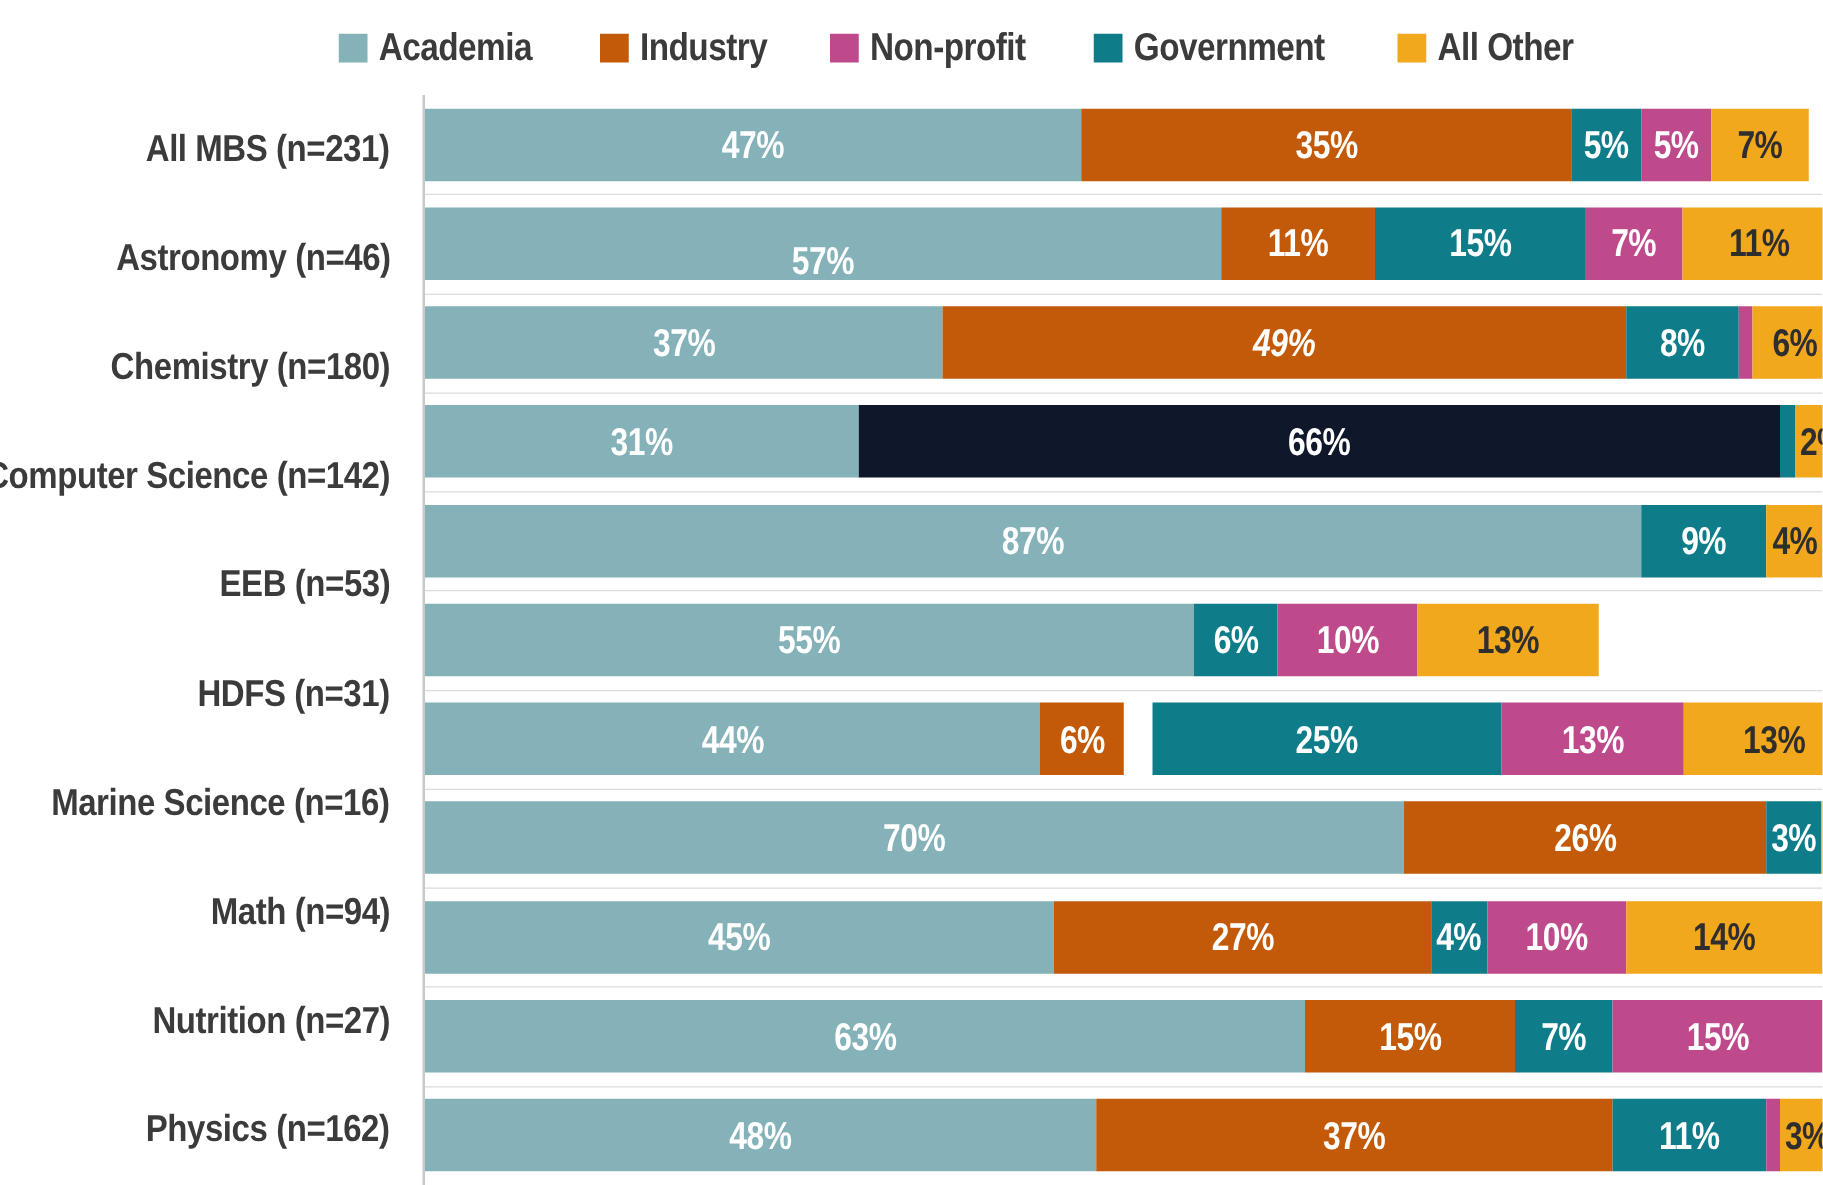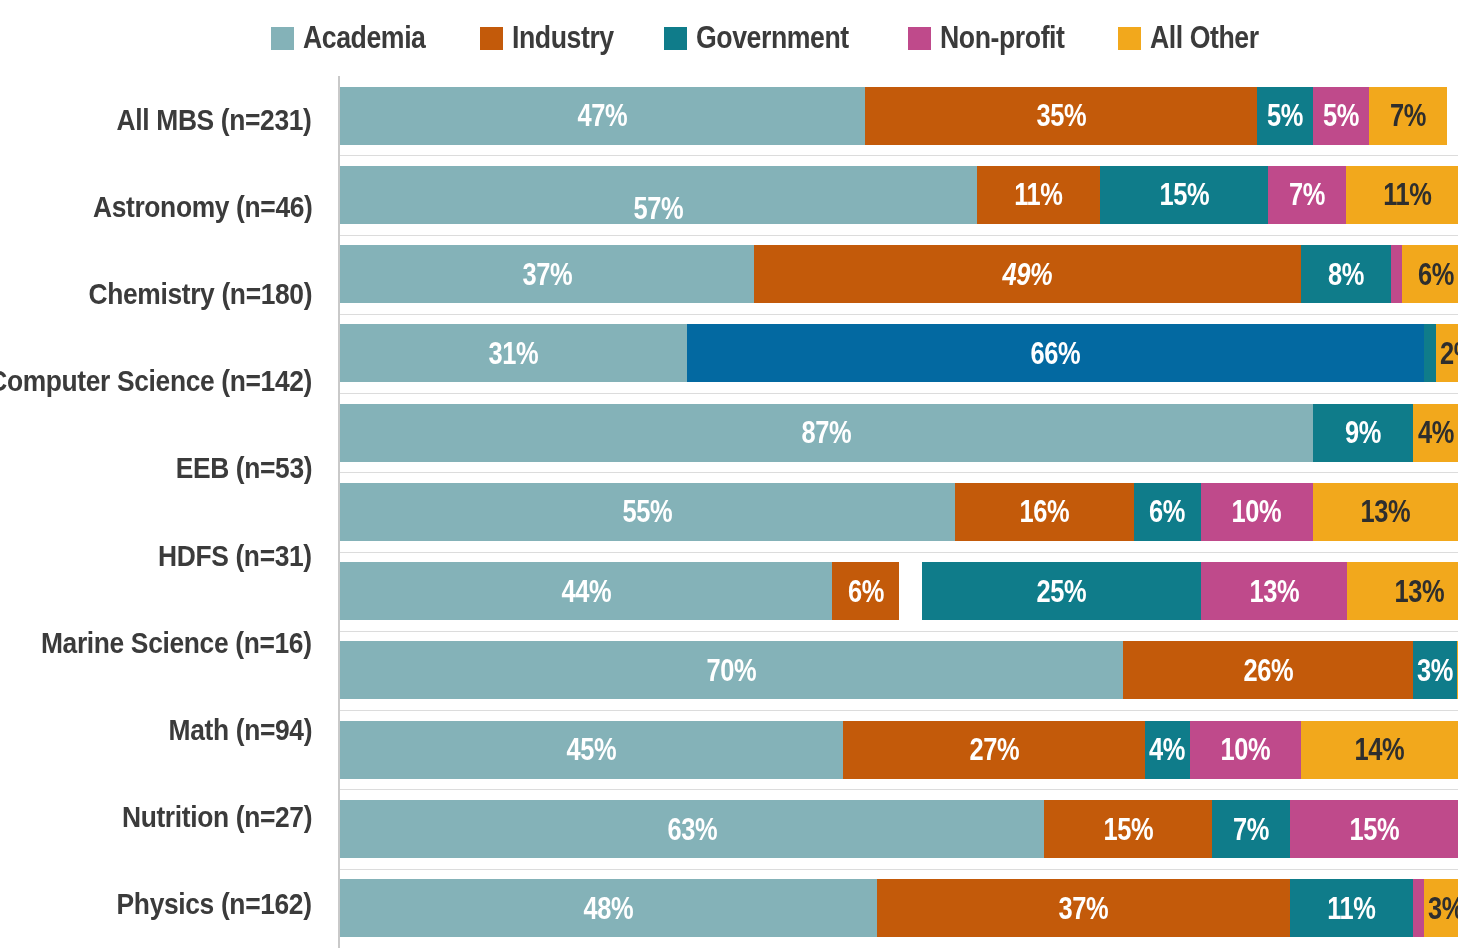--- a/index.html
+++ b/index.html
@@ -126,26 +126,26 @@
   <div class="legend">
       <div class="legend-item">
         <span class="legend-swatch" style="background: rgb(132, 178, 184);"></span>
         <span class="legend-label">Academia</span>
       </div>
       <div class="legend-item">
         <span class="legend-swatch" style="background: rgb(195, 90, 10);"></span>
         <span class="legend-label">Industry</span>
       </div>
       <div class="legend-item">
+        <span class="legend-swatch" style="background: rgb(191, 74, 139);"></span>
+        <span class="legend-label">Non-profit</span>
+      </div>
+      <div class="legend-item">
         <span class="legend-swatch" style="background: rgb(15, 124, 138);"></span>
         <span class="legend-label">Government</span>
-      </div>
-      <div class="legend-item">
-        <span class="legend-swatch" style="background: rgb(191, 74, 139);"></span>
-        <span class="legend-label">Non-profit</span>
       </div>
       <div class="legend-item">
         <span class="legend-swatch" style="background: rgb(242, 168, 28);"></span>
         <span class="legend-label">All Other</span>
       </div>
     </div>
 
   <div class="plot">
     <div class="axis-col">
         <div class="row">
@@ -236,21 +236,21 @@
               <span class="seg-label dark">6%</span>
             </div>
           </div>
         </div>
         <div class="row">
           <div class="gridline" style="top: 0px;"></div>
           <div class="bar">
             <div class="seg" style="flex: 0 0 31%; background: rgb(132, 178, 184);">
               <span class="seg-label light">31%</span>
             </div>
-            <div class="seg" style="flex: 0 0 66%; background: #0369a1;">
+            <div class="seg" style="flex: 0 0 66%; background: #0f172a;">
               <span class="seg-label light">66%</span>
             </div>
             <div class="seg" style="flex: 0 0 1%; background: rgb(15, 124, 138);"></div>
             <div class="seg" style="flex: 0 0 2%; background: rgb(242, 168, 28);">
               <span class="seg-label dark">2%</span>
             </div>
           </div>
         </div>
         <div class="row">
           <div class="gridline" style="top: 0px;"></div>
@@ -265,23 +265,20 @@
               <span class="seg-label dark">4%</span>
             </div>
           </div>
         </div>
         <div class="row">
           <div class="gridline" style="top: 0px;"></div>
           <div class="bar">
             <div class="seg" style="flex: 0 0 55%; background: rgb(132, 178, 184);">
               <span class="seg-label light">55%</span>
             </div>
-            <div class="seg" style="flex: 0 0 16%; background: rgb(195, 90, 10);">
-              <span class="seg-label light">16%</span>
-            </div>
             <div class="seg" style="flex: 0 0 6%; background: rgb(15, 124, 138);">
               <span class="seg-label light">6%</span>
             </div>
             <div class="seg" style="flex: 0 0 10%; background: rgb(191, 74, 139);">
               <span class="seg-label light">10%</span>
             </div>
             <div class="seg" style="flex: 0 0 13%; background: rgb(242, 168, 28);">
               <span class="seg-label dark">13%</span>
             </div>
           </div>

